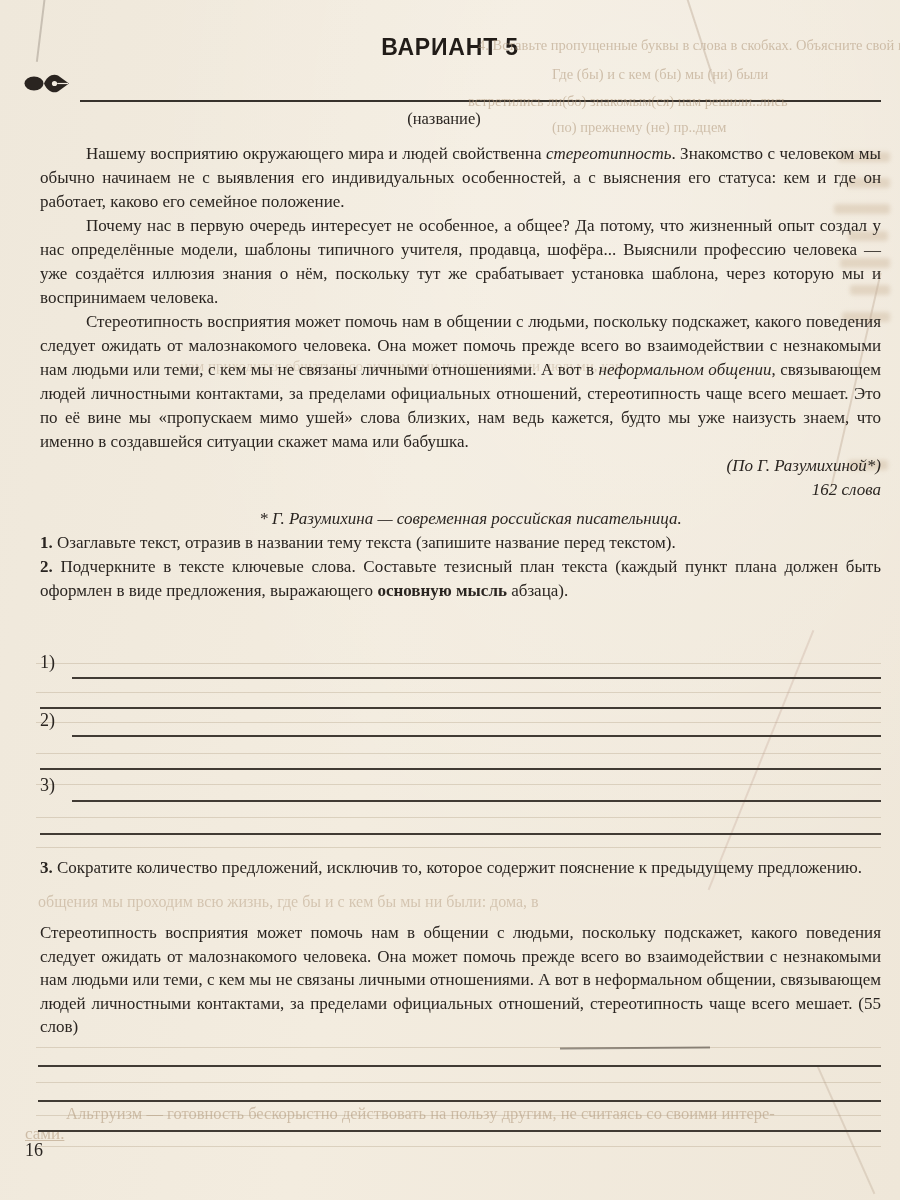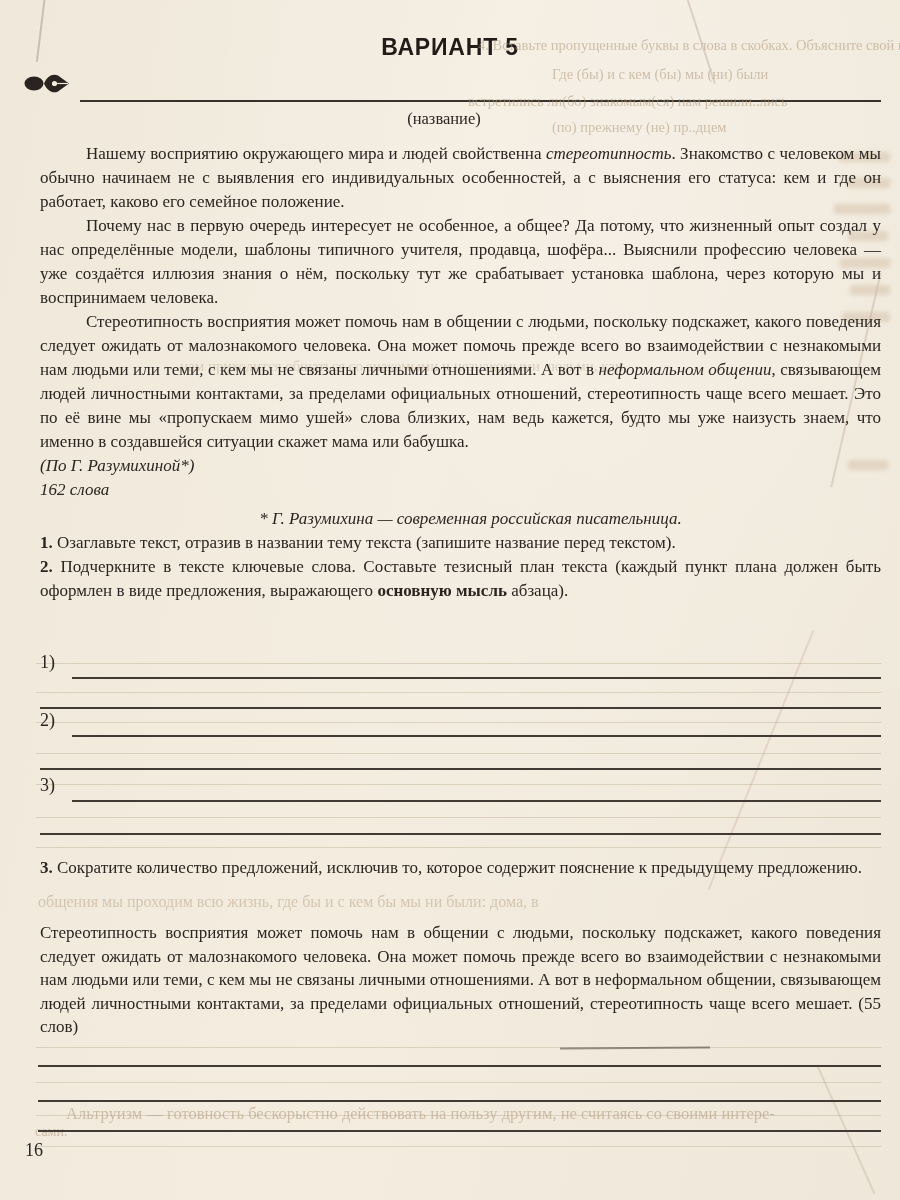--- a/index.html
+++ b/index.html
@@ -21,21 +21,21 @@
   .name-line { position:absolute; left:80px; top:100px; width:801px; border-top:2.5px solid #37322c; filter:blur(.2px); }
   .name-caption { position:absolute; top:109px; left:0; width:888px; text-align:center; font-size:16.5px; }
   
   .content {
     position:absolute; left:40px; top:142px; width:841px; z-index:3;
     font-size:17px; line-height:24px; text-align:justify;
   }
   .para { text-indent:46px; }
   .it { font-style:italic; }
   .bold { font-weight:bold; }
-  .attr { text-align:left; font-style:italic; }
+  .attr { text-align:right; font-style:italic; }
   .footnote { font-style:italic; text-indent:20px; margin-top:5px; text-align:center; }
   .task { }
   .tasknum { font-weight:bold; }
   
   .rule { position:absolute; height:0; border-top:2px solid #413b34; filter:blur(.25px); z-index:2; }
   .ansnum { position:absolute; left:40px; font-size:18px; z-index:3; }
   .ghostline { position:absolute; height:0; border-top:1.5px solid rgba(165,145,115,.30); filter:blur(.4px); z-index:1; }
   .frag { position:absolute; height:0; border-top:2px solid rgba(70,62,54,.55); filter:blur(.4px); z-index:1; }
   
   .t3head { position:absolute; left:40px; top:856px; width:841px; font-size:17px; line-height:24px; text-align:justify; z-index:3; }
@@ -53,21 +53,21 @@
 
 <div class="page">
 
   <div class="bleed" style="left:478px; top:37px;  font-size:14.5px;">4. Вставьте пропущенные буквы в слова в скобках. Объясните свой выбор.</div>
   <div class="bleed" style="left:552px; top:66px;  font-size:14.5px;">Где (бы) и с кем (бы) мы (ни) были</div>
   <div class="bleed" style="left:468px; top:93px;  font-size:14.5px;text-align:right;">встретились ли(бо) знакомым(ся) нам решили..лись</div>
   <div class="bleed" style="left:552px; top:119px; font-size:14.5px;">(по) прежнему (не) пр..дцем</div>
   <div class="bleed" style="left:180px; top:358px; font-size:15px; opacity:.35;">нам приходится общаться со знакомыми и незнакомыми людьми, как</div>
   <div class="bleed" style="left:38px;  top:893px; font-size:16px; opacity:.45;">общения мы проходим всю жизнь, где бы и с кем бы мы ни были: дома, в</div>
   <div class="bleed" style="left:66px;  top:1104px; font-size:16.5px;">Альтруизм — готовность бескорыстно действовать на пользу другим, не считаясь со своими интере-</div>
-  <div class="bleed" style="left:35px;  top:1124px; font-size:14px;">сами.</div>
+  <div class="bleed" style="left:25px;  top:1124px; font-size:17px;text-decoration:underline;">сами.</div>
 
   <div class="smudge" style="left:838px; top:152px; width:52px; height:10px;"></div>
   <div class="smudge" style="left:846px; top:178px; width:44px; height:10px;"></div>
   <div class="smudge" style="left:834px; top:204px; width:56px; height:10px;"></div>
   <div class="smudge" style="left:848px; top:231px; width:40px; height:10px;"></div>
   <div class="smudge" style="left:840px; top:258px; width:50px; height:10px;"></div>
   <div class="smudge" style="left:850px; top:285px; width:40px; height:10px;"></div>
   <div class="smudge" style="left:842px; top:312px; width:48px; height:10px;"></div>
   <div class="smudge" style="left:848px; top:460px; width:40px; height:10px;"></div>
 

